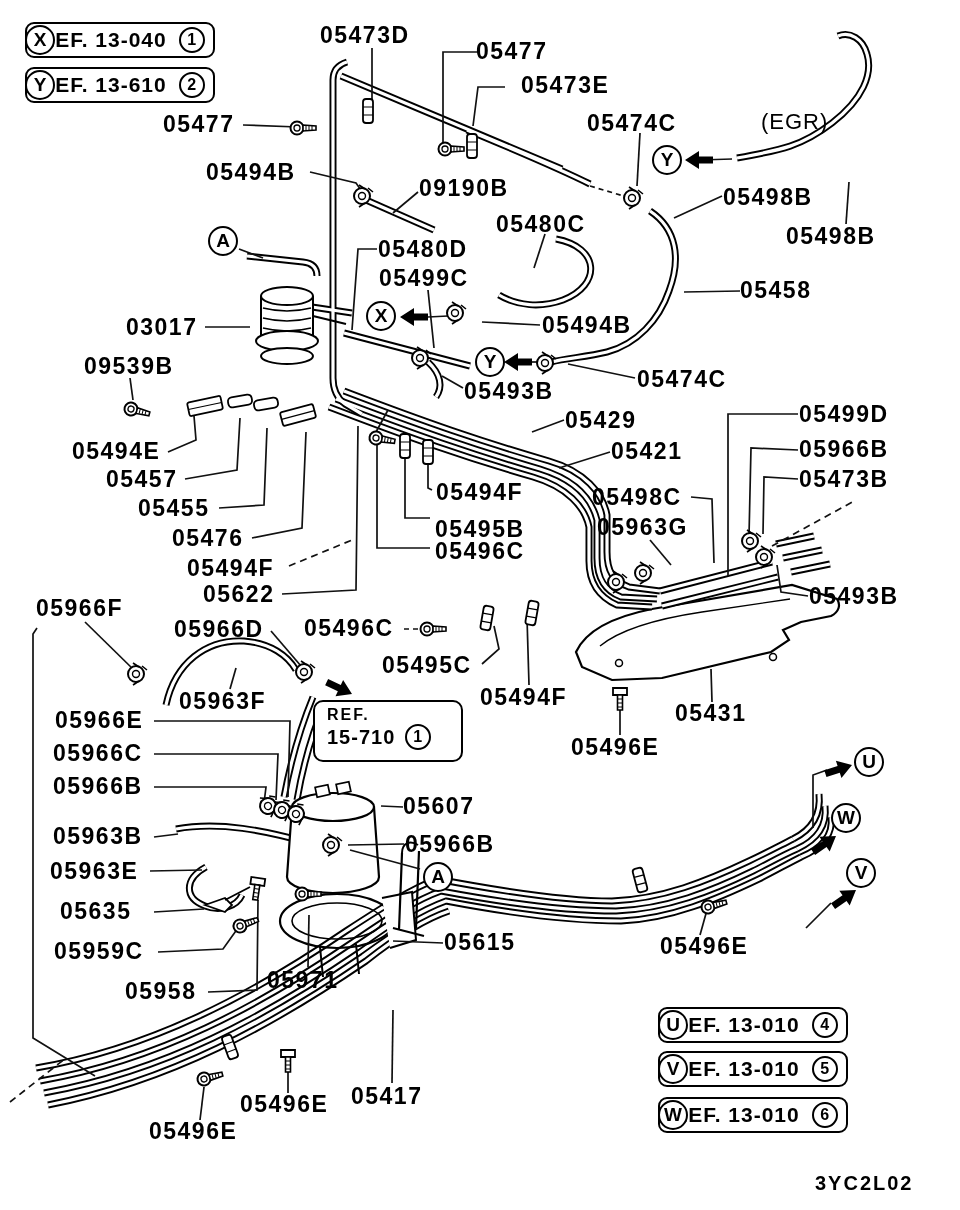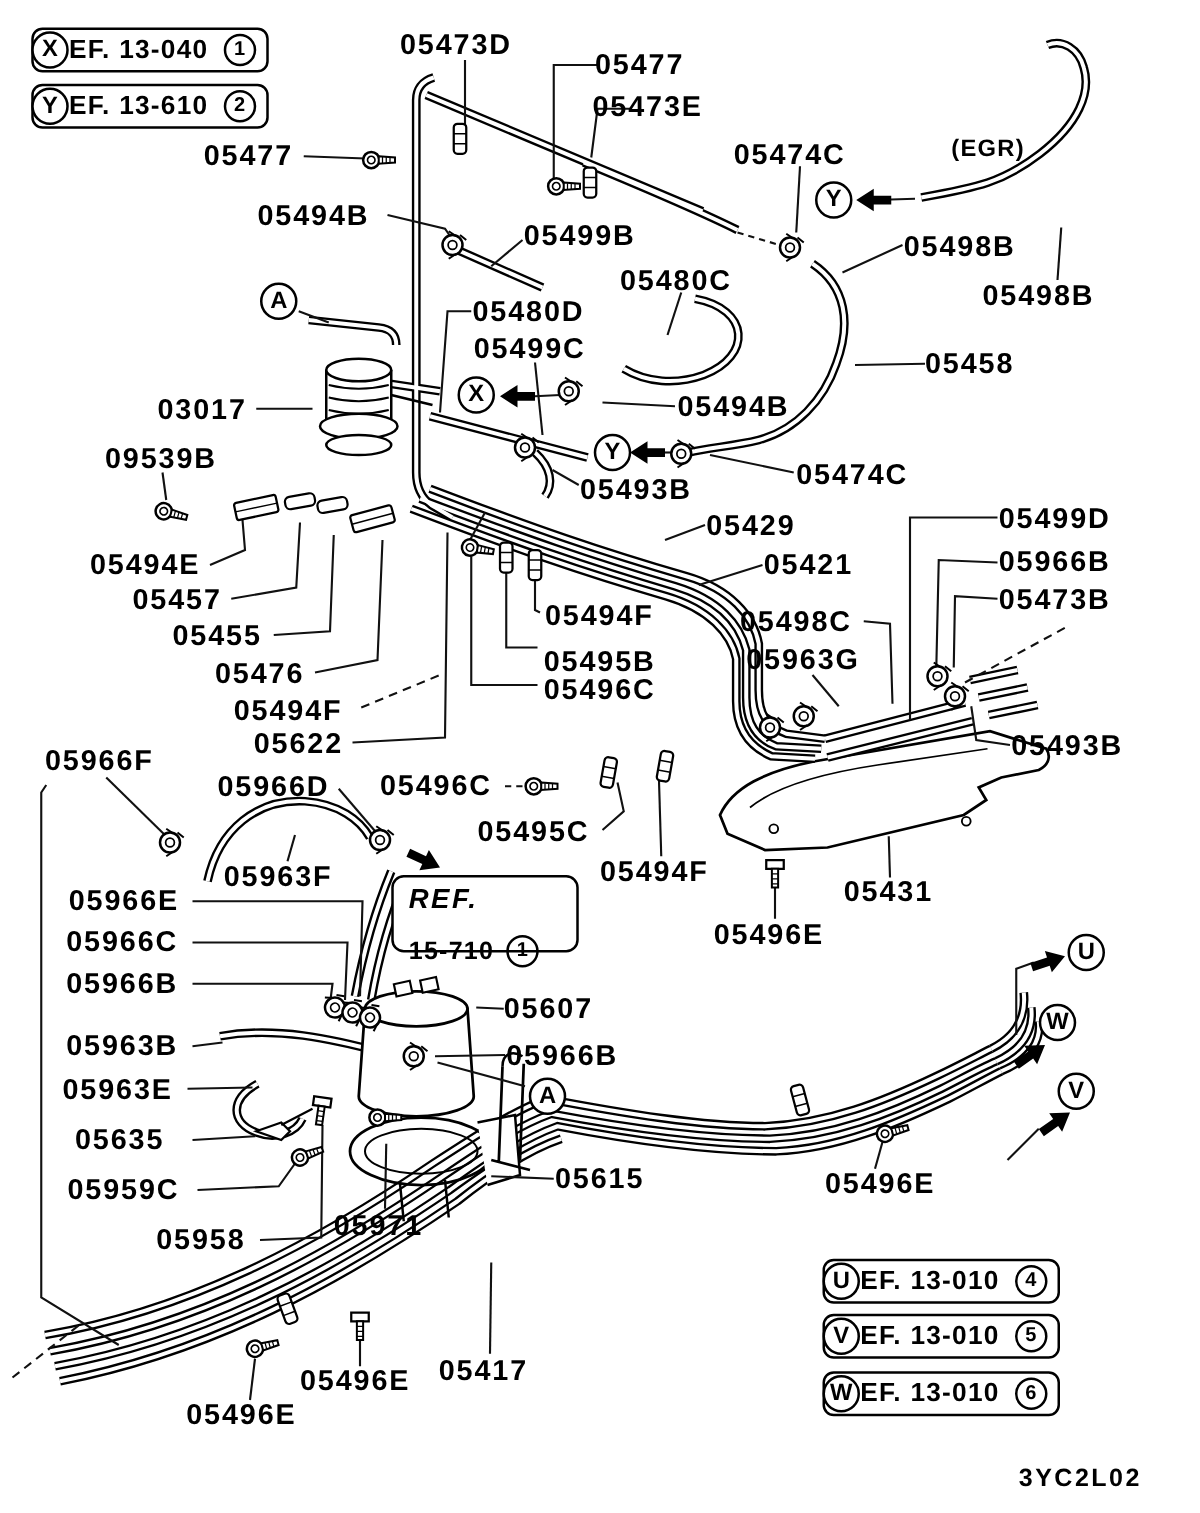--- a/index.html
+++ b/index.html
@@ -12,24 +12,24 @@
       display:flex;align-items:center;justify-content:center;
       font-size:19px;font-weight:700;background:#fff;box-sizing:border-box;}
   .refrow{position:absolute;display:flex;align-items:center;gap:5px;}
   .refbox{border:2.5px solid #000;border-radius:9px;height:36px;box-sizing:border-box;
       display:flex;align-items:center;gap:12px;padding:0 8px 0 12px;background:#fff;}
   .reftext{font-size:21px;font-weight:700;letter-spacing:1px;white-space:nowrap;}
   .num{width:26px;height:26px;border:2px solid #000;border-radius:50%;box-sizing:border-box;
       display:flex;align-items:center;justify-content:center;font-size:16px;font-weight:700;}
   .refnote{position:absolute;border:2.5px solid #000;border-radius:10px;background:#fff;
       padding:4px 12px;box-sizing:border-box;width:150px;height:62px;}
-  .refnote .l1{font-size:22px;font-weight:700;letter-spacing:2px;font-style:italic;}
-  .refnote .l2{font-size:20px;font-weight:700;letter-spacing:1px;display:flex;align-items:center;gap:10px;margin-top:16px;}
+  .refnote .l1{font-size:16px;font-weight:700;letter-spacing:2px;}
+  .refnote .l2{font-size:20px;font-weight:700;letter-spacing:1px;display:flex;align-items:center;gap:10px;}
   .code{position:absolute;font-size:20px;font-weight:700;letter-spacing:2px;}
-  .egr{position:absolute;font-size:19px;font-weight:700;letter-spacing:1px;}
+  .egr{position:absolute;font-size:22px;font-weight:400;letter-spacing:1px;}
 </style>
 </head>
 <body>
 
 <div id="page">
 
 <svg width="960" height="1210" viewBox="0 0 960 1210">
   <defs>
     <g id="g-arrow">
       <polygon points="0,0 -14,-9 -14,-3.5 -28,-3.5 -28,3.5 -14,3.5 -14,9" fill="#000"></polygon>
@@ -313,26 +313,26 @@
 <div class="co" style="left:423px;top:862px">A</div>
 <div class="co" style="left:854px;top:747px">U</div>
 <div class="co" style="left:831px;top:803px">W</div>
 <div class="co" style="left:846px;top:858px">V</div>
 
 <div class="egr" style="left:761px;top:109px">(EGR)</div>
 
 <div class="pl" style="left:320px;top:24px">05473D</div>
 <div class="pl" style="left:163px;top:113px">05477</div>
 <div class="pl" style="left:476px;top:40px">05477</div>
-<div class="pl" style="left:474px;top:74px">05473E</div>
+<div class="pl" style="left:521px;top:74px">05473E</div>
 <div class="pl" style="left:587px;top:112px">05474C</div>
 <div class="pl" style="left:723px;top:186px">05498B</div>
 <div class="pl" style="left:786px;top:225px">05498B</div>
 <div class="pl" style="left:206px;top:161px">05494B</div>
-<div class="pl" style="left:419px;top:177px">05499B</div>
+<div class="pl" style="left:419px;top:177px">09190B</div>
 <div class="pl" style="left:496px;top:213px">05480C</div>
 <div class="pl" style="left:378px;top:238px">05480D</div>
 <div class="pl" style="left:379px;top:267px">05499C</div>
 <div class="pl" style="left:740px;top:279px">05458</div>
 <div class="pl" style="left:542px;top:314px">05494B</div>
 <div class="pl" style="left:126px;top:316px">03017</div>
 <div class="pl" style="left:84px;top:355px">09539B</div>
 <div class="pl" style="left:637px;top:368px">05474C</div>
 <div class="pl" style="left:464px;top:380px">05493B</div>
 <div class="pl" style="left:72px;top:440px">05494E</div>

